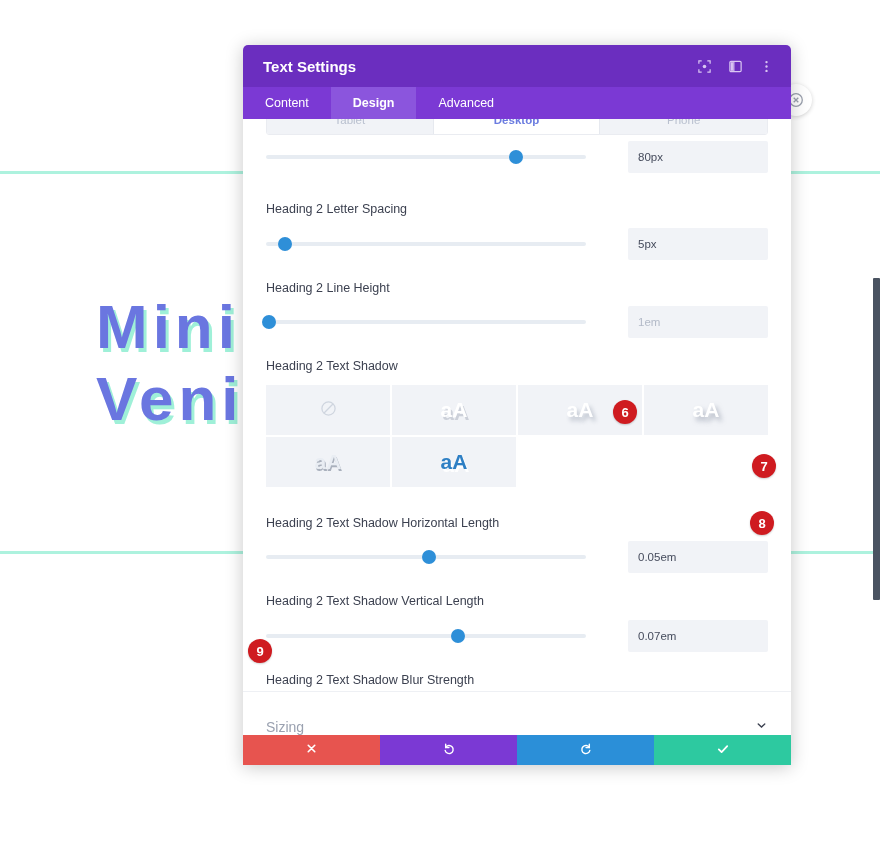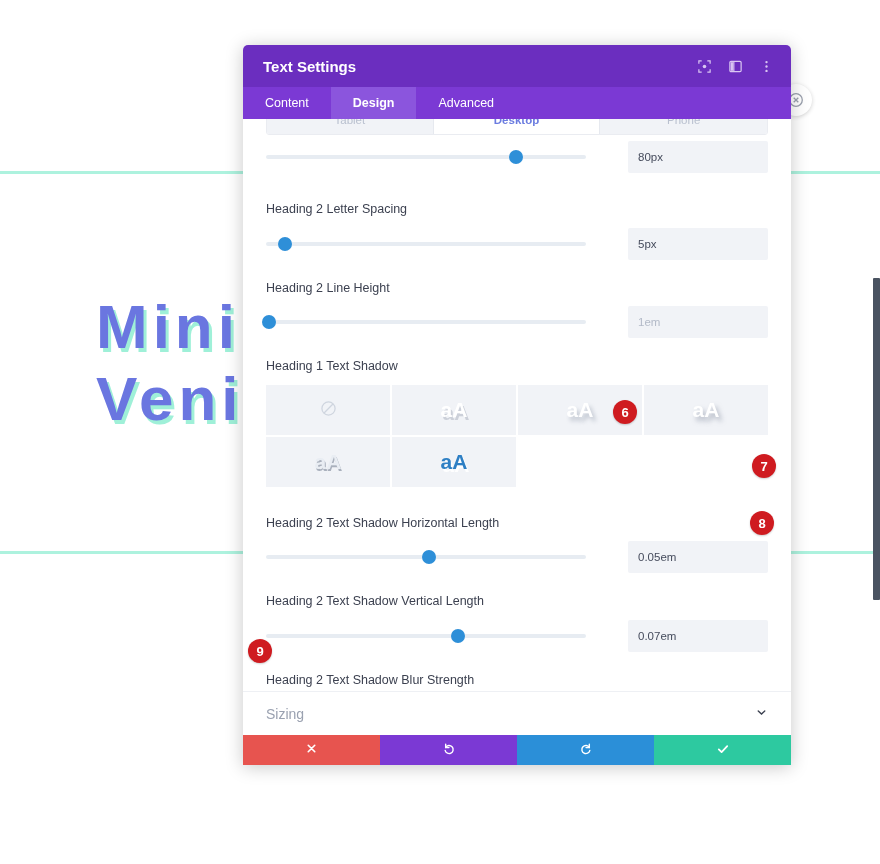--- a/index.html
+++ b/index.html
@@ -260,21 +260,21 @@
   }
 
   
   .accordion {
     position: absolute;
     left: 0; right: 0;
     bottom: 0;
     height: 44px;
     border-top: 1px solid #eef0f4;
     display: flex;
-    align-items: center;
+    align-items: flex-end;
     padding: 0 23px;
     background: #ffffff;
   }
   .accordion-label { font-size: 14px; color: #9aa1b0; }
   .accordion-chev { margin-left: auto; color: #3c4150; font-size: 12px; }
 
   
   .footer-bar {
     flex: 0 0 auto;
     height: 30px;
@@ -417,21 +417,21 @@
               <div class="slider-track"></div>
               <div class="slider-knob" id="knob-line-height" style="left: 1%;"></div>
             </div>
             <div class="val-box muted">1em</div>
           </div>
         </div>
 
         <div class="spacer-md"></div>
 
         <div class="row">
-          <div class="field-label">Heading 1 Text Shadow</div>
+          <div class="field-label">Heading 2 Text Shadow</div>
           <div class="shadow-grid">
             <div class="shadow-tile">
               <span class="none-ico">
                 <svg width="17" height="17" viewBox="0 0 16 16" fill="none" stroke="currentColor" stroke-width="1.2">
                   <circle cx="8" cy="8" r="6.2"></circle>
                     <path d="M3.6 12.4 L12.4 3.6"></path>
                 </svg>
               </span>
             </div>
             <div class="shadow-tile s1">aA</div>

